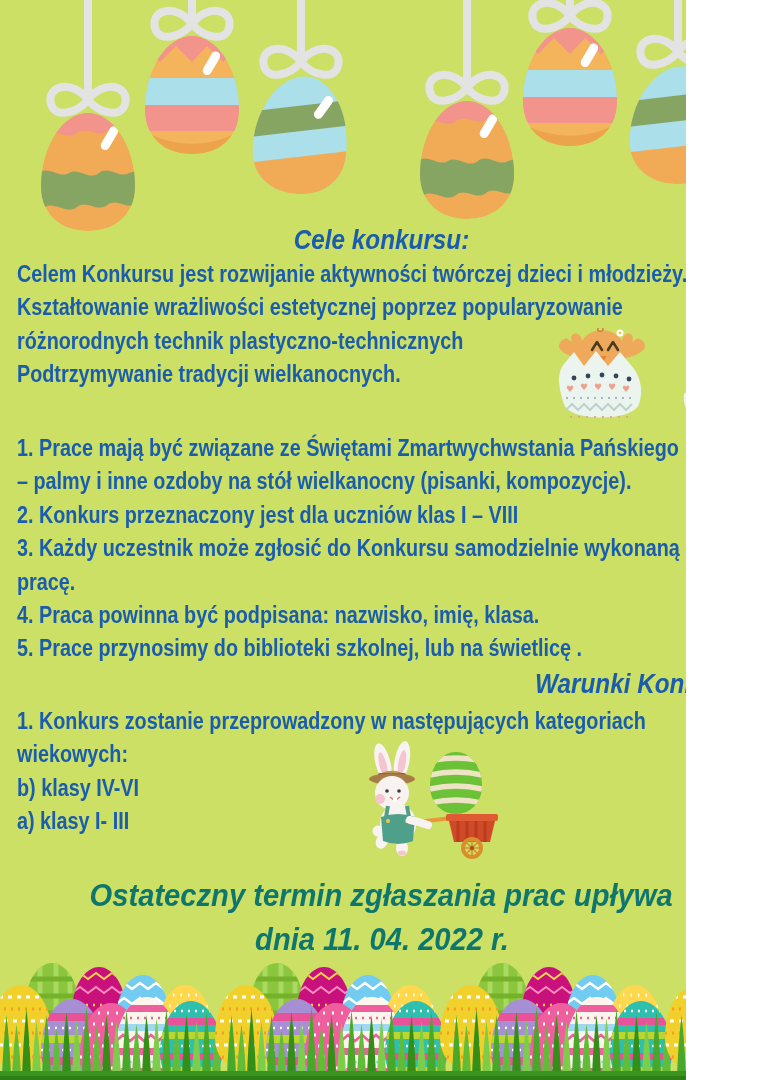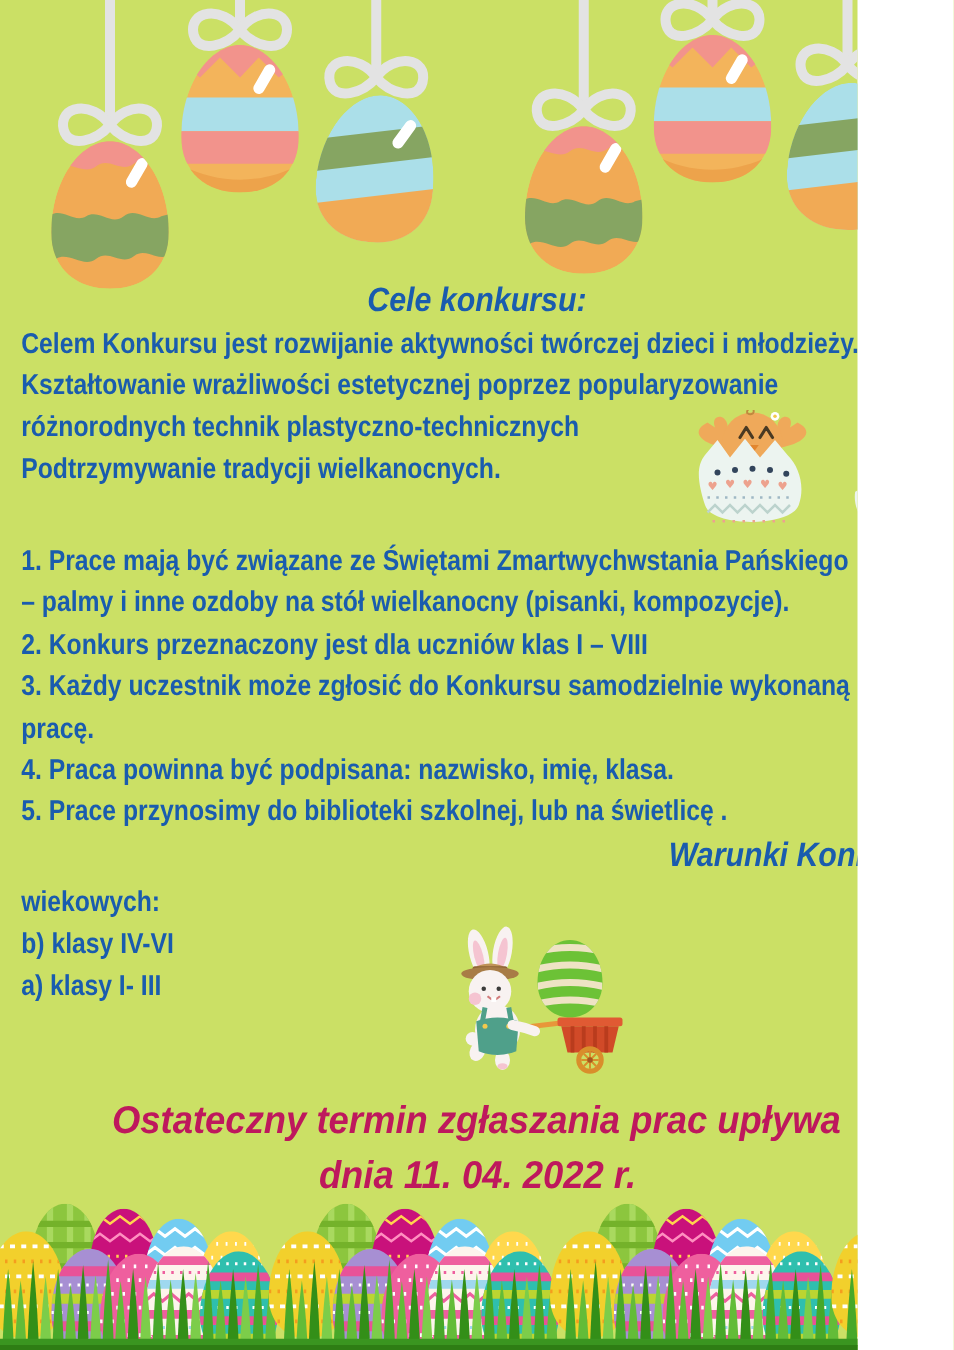--- a/index.html
+++ b/index.html
@@ -21,21 +21,21 @@
   .line { white-space:nowrap; height:33.4px; line-height:33.4px; }
   .line span { display:inline-block; transform:scaleX(0.86); transform-origin:left center; }
   #goals-heading   { top:224px; }
   #goals-lines     { top:258px; }
   #org-heading     { top:394px; }
   #org-lines       { top:432px; }
   #cond-heading    { top:668px;text-align:right; }
   #cond-lines      { top:705px; }
   .deadline {
     position:absolute; left:0; width:763px; text-align:center;
-    color:#be185d; font-weight:bold; font-style:italic;
+    color:#0f766e; font-weight:bold; font-style:italic;
     font-size:31px; white-space:nowrap;
   }
   .deadline .dl-line { height:44px; line-height:44px; }
   .deadline span { display:inline-block; transform:scaleX(0.94); transform-origin:center; }
   #deadline { top:874px; }
   .deco-top    { position:absolute; top:0; left:0; }
   .deco-chick  { position:absolute; top:328px; left:540px; }
   .deco-bunny  { position:absolute; top:738px; left:352px; }
   .deco-bottom { position:absolute; bottom:0; left:0; }
 </style>
@@ -113,20 +113,21 @@
     <div class="line"><span>3. Każdy uczestnik może zgłosić do Konkursu samodzielnie wykonaną</span></div>
     <div class="line"><span>pracę.</span></div>
     <div class="line"><span>4. Praca powinna być podpisana: nazwisko, imię, klasa.</span></div>
     <div class="line"><span>5. Prace przynosimy do biblioteki szkolnej, lub na świetlicę .</span></div>
   </div>
 
   <div id="cond-heading" class="heading">
     <span>Warunki Konkursu</span>
   </div>
   <div id="cond-lines" class="lines">
+    <div class="line"><span>1. Konkurs zostanie przeprowadzony w następujących kategoriach</span></div>
     <div class="line"><span>wiekowych:</span></div>
     <div class="line"><span>b) klasy IV-VI</span></div>
     <div class="line"><span>a) klasy I- III</span></div>
   </div>
 
   <div id="deadline" class="deadline">
     <div class="dl-line"><span>Ostateczny termin zgłaszania prac upływa</span></div>
     <div class="dl-line"><span>dnia 11. 04. 2022 r.</span></div>
   </div>
 

